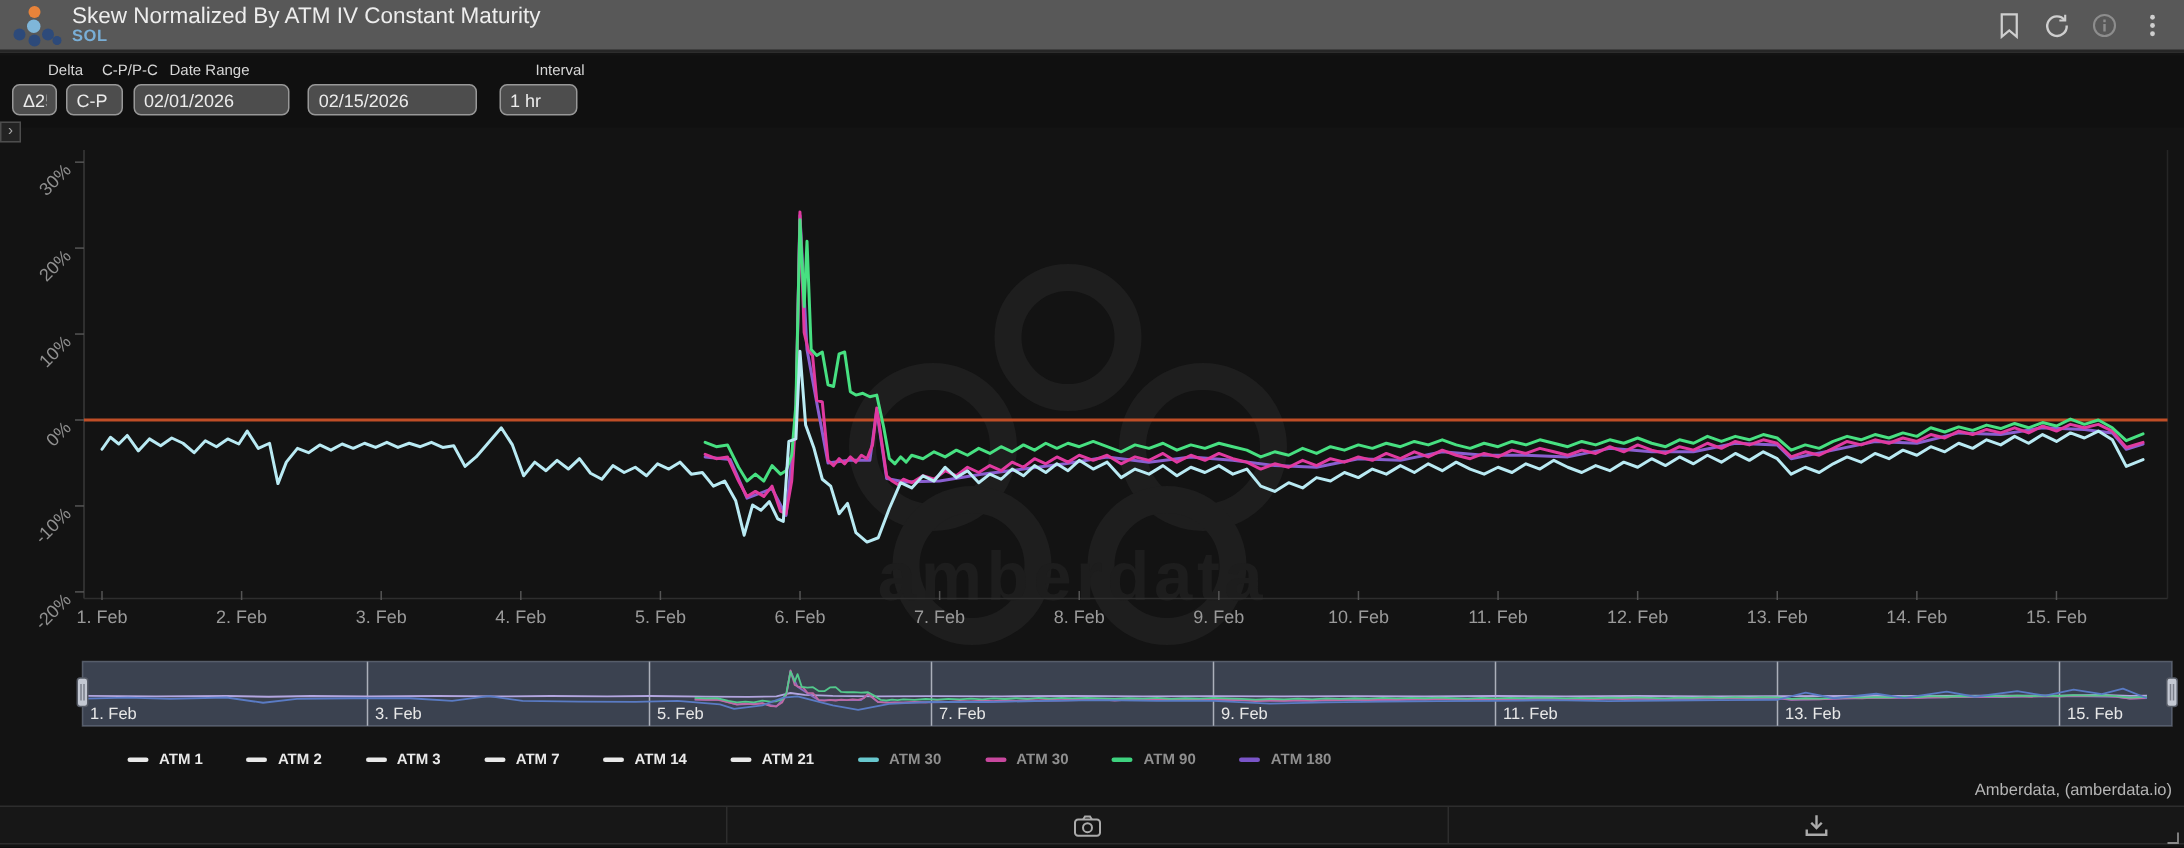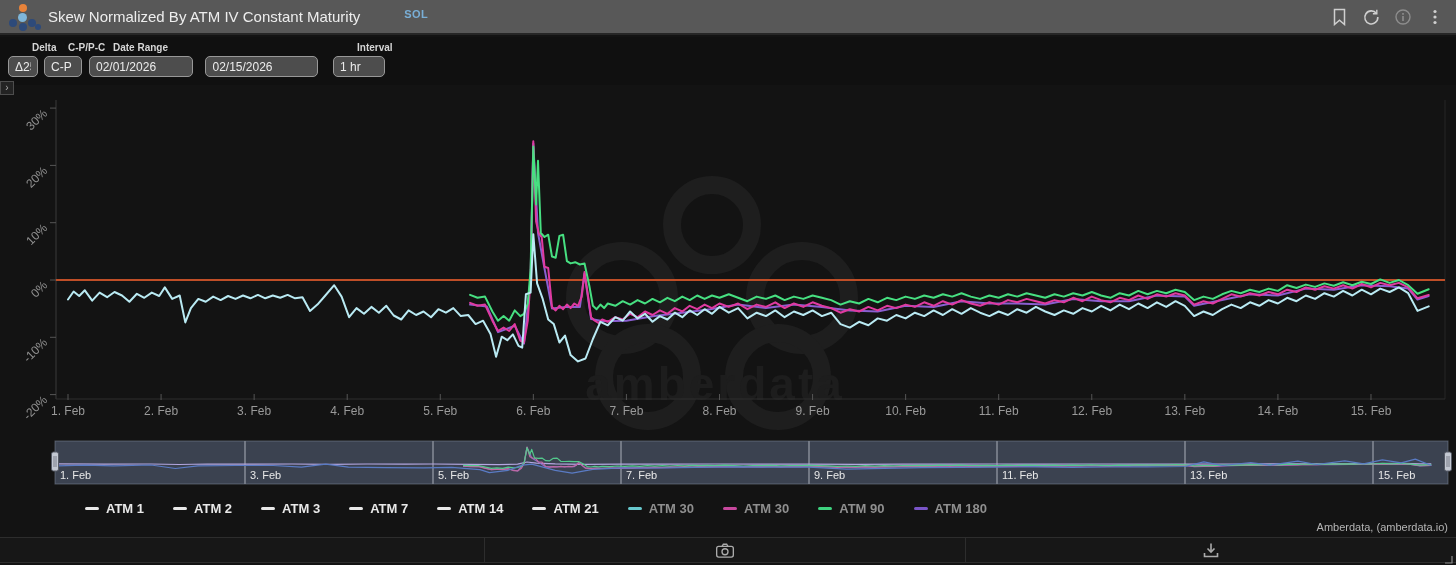--- a/index.html
+++ b/index.html
@@ -4,41 +4,41 @@
 <style>
   html,body{margin:0;padding:0;background:#0d0d0d;}
   *{box-sizing:border-box;}
   #app{position:relative;width:1456px;height:565px;background:#131313;overflow:hidden;
        font-family:"Liberation Sans","DejaVu Sans",sans-serif;}
   
   .titlebar{position:absolute;left:0;top:0;width:1456px;height:35px;background:#585858;
             border-bottom:2px solid #262626;display:flex;align-items:center;}
   .logo{position:relative;width:34px;height:30px;margin-left:8px;flex:0 0 auto;}
   .logo i{position:absolute;border-radius:50%;}
-  .titletext{margin-left:6px;display:flex;flex-direction:row;line-height:1.05;gap:44px;}
+  .titletext{margin-left:6px;display:flex;flex-direction:column;line-height:1.05;}
   .title{color:#ededed;font-size:15px;}
   .subtitle{color:#79aed6;font-size:11px;font-weight:bold;letter-spacing:.4px;}
   .hdr-icons{margin-left:auto;display:flex;align-items:center;gap:14px;margin-right:12px;}
   .hdr-icons .ic{width:18px;height:18px;display:flex;align-items:center;justify-content:center;cursor:pointer;}
   
   .filters{position:absolute;left:0;top:37px;width:1456px;height:48px;background:#101010;}
   .fgroup{position:absolute;top:5px;}
-  .flabel{color:#d6d6d6;font-size:10px;font-weight:bold;margin-bottom:3px;padding-left:24px;}
+  .flabel{color:#d6d6d6;font-size:10px;font-weight:normal;margin-bottom:3px;padding-left:24px;}
   .finput{height:21px;background:#4d4d4d;border:1px solid #989898;border-radius:5px;
           color:#ececec;font-size:12px;padding:0 6px;font-family:inherit;}
   .expander{position:absolute;left:0;top:81px;width:14px;height:14px;background:#232323;
             border:1px solid #4d4d4d;color:#aaa;font-size:10px;line-height:12px;text-align:center;cursor:pointer;}
   
   #chart-svg{position:absolute;left:0;top:0;}
   svg text{font-family:"Liberation Sans","DejaVu Sans",sans-serif;}
   
   .legend{position:absolute;left:85px;top:501px;display:flex;align-items:center;gap:29px;}
   .litem{display:flex;align-items:center;gap:7px;cursor:pointer;}
   .ldash{width:14px;height:3px;border-radius:2px;}
-  .lname{font-size:13px;font-weight:bold;}
+  .lname{font-size:10px;font-weight:bold;}
   
   .attrib{position:absolute;right:8px;top:521px;color:#b5b5b5;font-size:11px;}
   .toolbar{position:absolute;left:0;top:537px;width:1456px;height:26px;background:#171717;
            border-top:1px solid #2d2d2d;border-bottom:1px solid #2d2d2d;display:flex;}
   .tsec{height:100%;display:flex;align-items:center;justify-content:center;}
   .tsec+.tsec{border-left:1px solid #2d2d2d;}
   .tico{cursor:pointer;display:flex;align-items:center;justify-content:center;}
   .corner{position:absolute;right:3px;top:550px;width:9px;height:9px;cursor:nwse-resize;}
 </style>
 </head>

